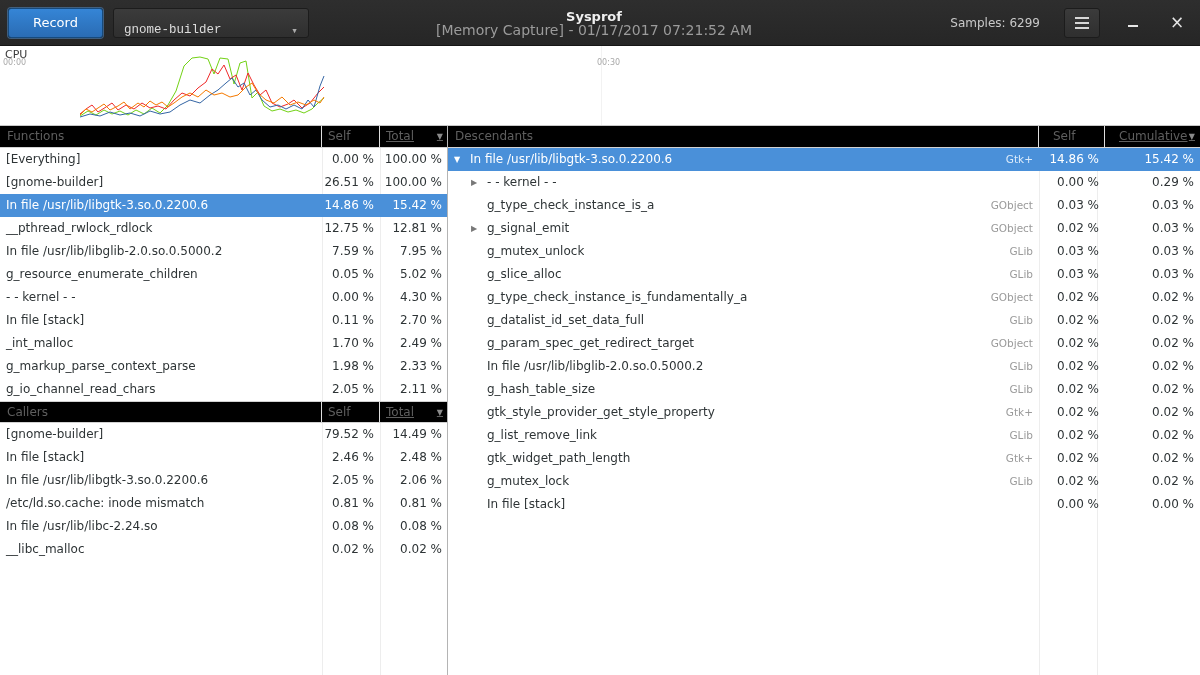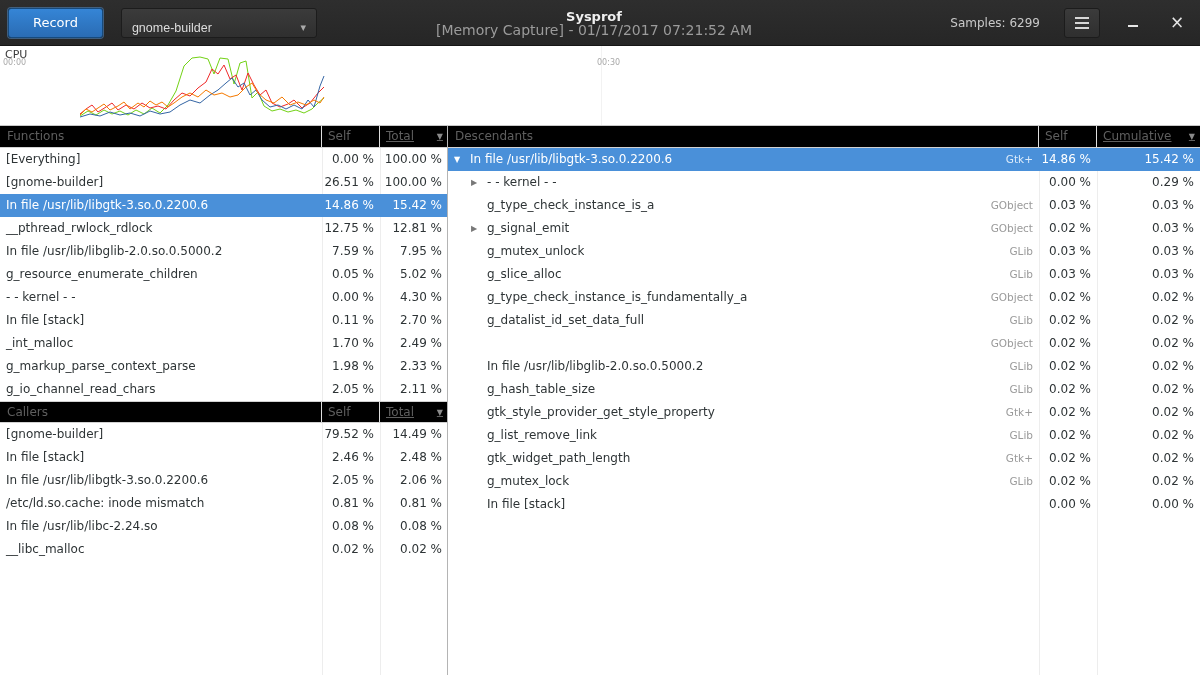--- a/index.html
+++ b/index.html
@@ -3,26 +3,26 @@
 <meta charset="utf-8">
 <style>
   * { margin:0; padding:0; box-sizing:border-box; }
   html,body { width:1200px; height:675px; overflow:hidden; }
   body { font-family:"DejaVu Sans","Liberation Sans",sans-serif; background:#fff; color:#2e3436; }
   .app { width:1200px; height:675px; display:flex; flex-direction:column; }
 
   
   .headerbar { height:46px; flex:0 0 46px; background:linear-gradient(#2e2e2e,#262626);
     border-bottom:1px solid #161616; display:flex; align-items:center; position:relative; }
-  .hb-left { display:flex; align-items:center; gap:18px; padding-left:8px; }
+  .hb-left { display:flex; align-items:center; gap:10px; padding-left:8px; }
   .record-btn { height:30px; padding:0 24px; font-size:13px; color:#fff; font-family:inherit;
     background:linear-gradient(#3585d6,#2a6cb4); border:1px solid #164a7d; border-radius:3px;
     box-shadow:0 0 0 1px rgba(90,160,230,.45); cursor:pointer; }
-  .proc-btn { height:30px; width:196px; display:flex; align-items:flex-start; justify-content:space-between;
-    padding:12px 10px; font-size:12.5px; color:#ddd; font-family:Liberation Sans, sans-serif;
+  .proc-btn { height:30px; width:196px; display:flex; align-items:flex-end; justify-content:space-between;
+    padding:0 10px; font-size:12.5px; color:#ddd; font-family:Liberation Mono, monospace;
     background:linear-gradient(#3b3b3b,#2f2f2f); border:1px solid #1c1c1c; border-radius:3px; cursor:pointer; }
   .proc-btn .caret { color:#aaa; font-size:11px; }
   .hb-center { position:absolute; left:0; right:12px; top:0; height:46px; display:flex; flex-direction:column;
     align-items:center; justify-content:center; pointer-events:none; }
   .hb-center .title { font-size:13px; font-weight:bold; color:#f0f0f0; line-height:15px; }
   .hb-center .subtitle { font-size:14px; color:#9b9b9b; line-height:13px; }
   .hb-right { margin-left:auto; display:flex; align-items:center; padding-right:12px; gap:22px; }
   .samples { font-size:12px; color:#c9c9c9; margin-right:2px; }
   .menu-btn { height:30px; width:36px; display:flex; align-items:center; justify-content:center;
     background:linear-gradient(#3b3b3b,#2f2f2f); border:1px solid #1c1c1c; border-radius:3px; cursor:pointer; }
@@ -45,21 +45,21 @@
   .main { flex:1; display:flex; border-top:1px solid #c8c8c8; background:#fff; min-height:0; }
   .panel { position:relative; overflow:hidden; }
   .left-panel { width:448px; flex:0 0 448px; border-right:1px solid #b4b4b4; }
   .right-panel { flex:1; }
   .colline { position:absolute; top:0; bottom:0; width:1px; background:rgba(0,0,0,0.07); z-index:0; }
 
   .thead { display:grid; height:22px; line-height:21px; background:#000000;
     border-bottom:1px solid #d2d2d2; position:relative; z-index:1; }
   .thead.mid { border-top:1px solid #d2d2d2; }
   .left-cols { grid-template-columns:322px 58px 68px; }
-  .right-cols { grid-template-columns:591px 58px 1fr; }
+  .right-cols { grid-template-columns:591px 58px 1fr;gap:8px; }
   .th { font-size:12px; color:#5f5f5f; padding-left:6px; border-right:1px solid #dedede;
     display:flex; align-items:center; overflow:hidden; white-space:nowrap; }
   .th.first { padding-left:7px; }
   .th.last { border-right:none;text-decoration:underline; }
   .sort { margin-left:auto; padding-right:5px; font-size:8px; color:#8a8a8a; }
 
   .trow { display:grid; height:23px; line-height:23px; font-size:12px; position:relative; z-index:1; cursor:default; }
   .trow.selected { background:#4a90d9; color:#fff; }
   .cell { overflow:hidden; white-space:nowrap; }
   .cell.name { padding-left:6px; display:flex; align-items:center; }
@@ -309,20 +309,21 @@
               <span class="expander"></span>
               <span class="fname">g_datalist_id_set_data_full</span>
               <span class="cat">GLib</span>
             </span>
             <span class="cell num">0.02 %</span>
             <span class="cell num">0.02 %</span>
           </div>
           <div class="trow right-cols">
             <span class="cell name" style="padding-left: 23px;">
               <span class="expander"></span>
+              <span class="fname">g_param_spec_get_redirect_target</span>
               <span class="cat">GObject</span>
             </span>
             <span class="cell num">0.02 %</span>
             <span class="cell num">0.02 %</span>
           </div>
           <div class="trow right-cols">
             <span class="cell name" style="padding-left: 23px;">
               <span class="expander"></span>
               <span class="fname">In file /usr/lib/libglib-2.0.so.0.5000.2</span>
               <span class="cat">GLib</span>

